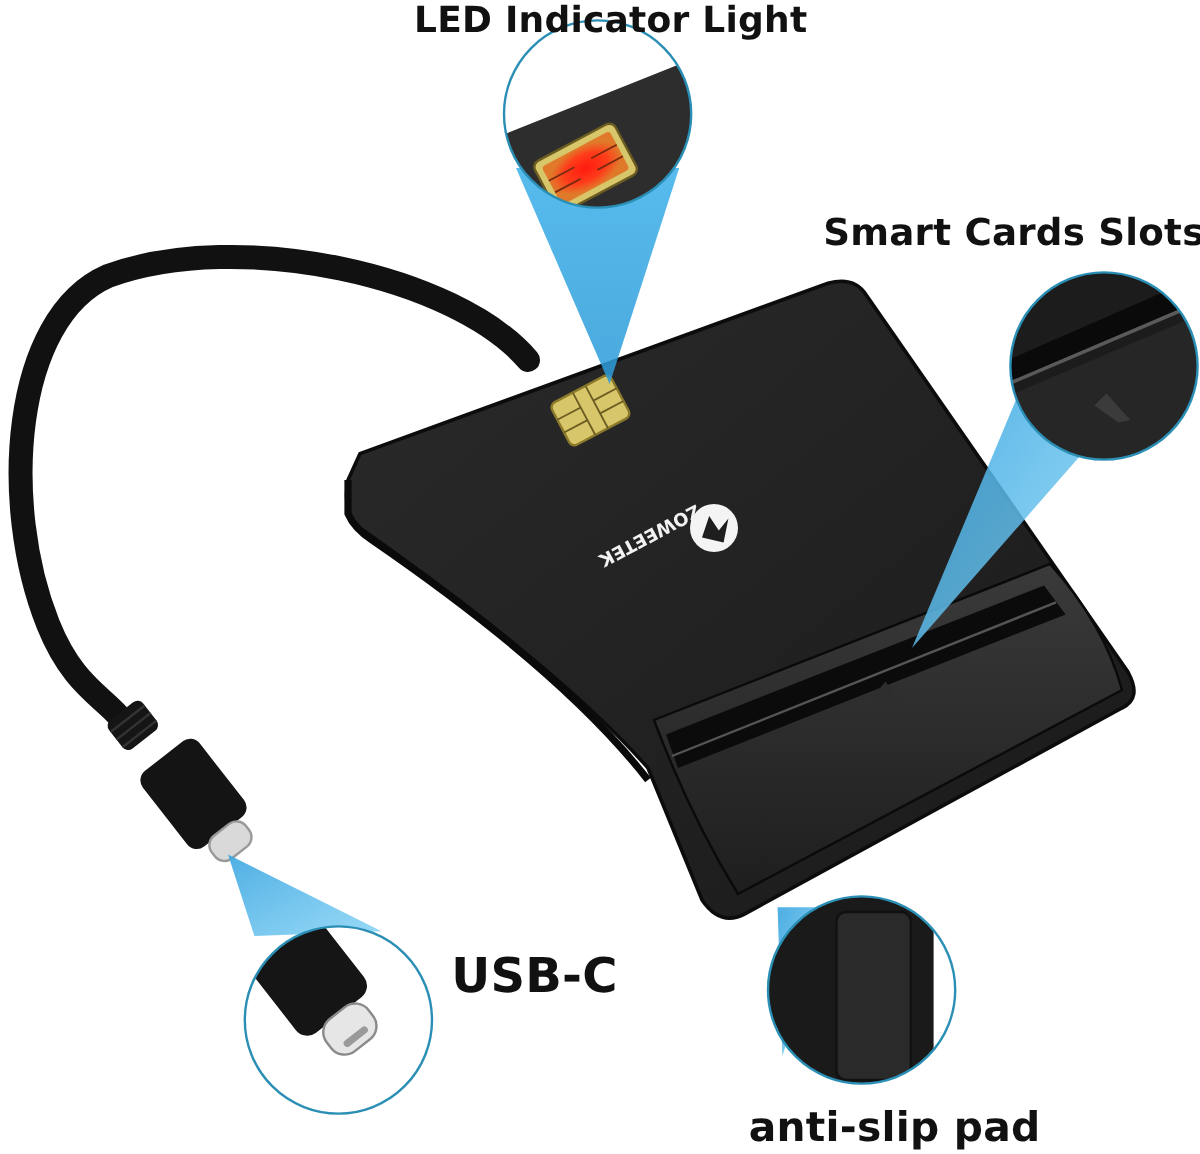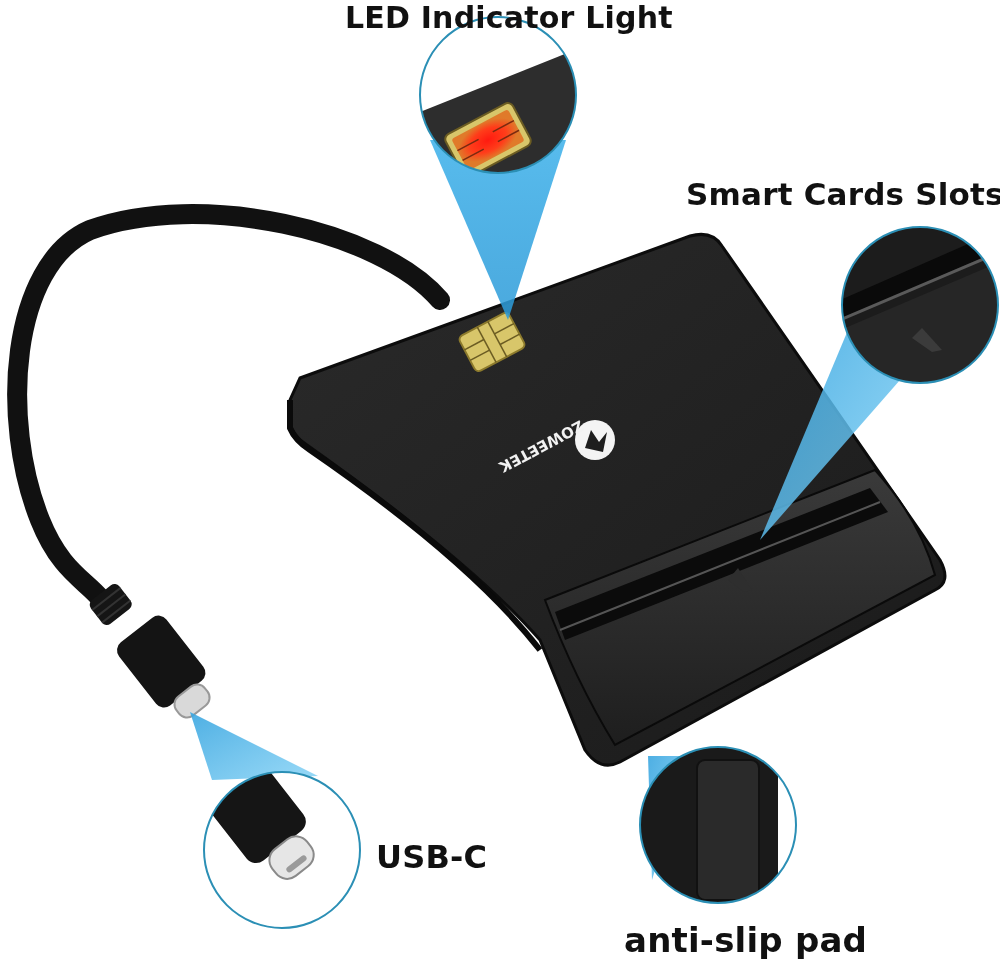--- a/index.html
+++ b/index.html
@@ -1,20 +1,20 @@
 <!DOCTYPE html>
 <html><head>
   <meta charset="utf-8">
   <style>
     html, body { margin: 0; padding: 0; background: #ffffff; }
     body { width: 1000px; height: 962px; position: relative; overflow: hidden; font-family: "DejaVu Sans", "Liberation Sans", sans-serif; }
     .label { position: absolute; color: #111111; font-weight: bold; white-space: nowrap; letter-spacing: 0.2px; }
     #lbl-led { left: 345px; top: 0px; font-size: 30px; }
     #lbl-slots { left: 686px; top: 176px; font-size: 31px; }
-    #lbl-usbc { left: 376px; top: 838px; font-size: 32px; }
+    #lbl-usbc { left: 376px; top: 791px; font-size: 40px; }
     #lbl-pad { left: 624px; top: 920px; font-size: 34px; font-weight: bold; }
     svg.scene { position: absolute; left: 0; top: 0; }
   </style>
 </head>
 <body>
 
 <svg class="scene" width="1000" height="962" viewBox="0 0 1000 962">
   <defs>
     <linearGradient id="beamV" x1="0" y1="0" x2="0" y2="1">
       <stop offset="0" stop-color="#4fb8ec" stop-opacity="0.95"></stop>

